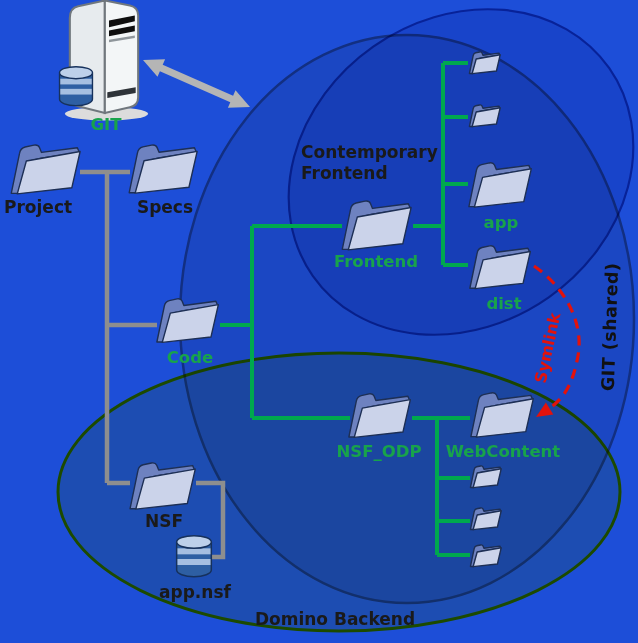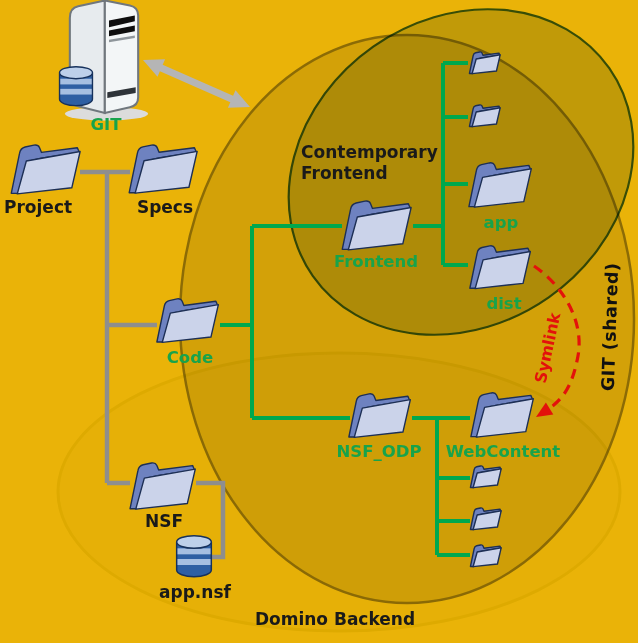--- a/index.html
+++ b/index.html
@@ -1,16 +1,16 @@
 <!DOCTYPE html>
 <html><head>
 <meta charset="utf-8">
 <style>
   html,body{margin:0;padding:0;background:#fff;}
-  .canvas{position:relative;width:638px;height:643px;background:#eab308;overflow:hidden;
+  .canvas{position:relative;width:638px;height:643px;background:#1d4ed8;overflow:hidden;
           font-family:"DejaVu Sans","Liberation Sans",sans-serif;}
   svg{position:absolute;left:0;top:0;}
   text{font-family:"DejaVu Sans","Liberation Sans",sans-serif;font-weight:bold;}
   .lbl-black{fill:#1a1a1a;font-size:17px;}
   .lbl-green{fill:#18a34b;font-size:16.5px;}
   .lbl-red{fill:#e3120b;font-size:16px;}
   .lbl-rot{fill:#111;font-size:17.5px;letter-spacing:.5px;}
   .region{mix-blend-mode:multiply;}
 </style>
 </head>

